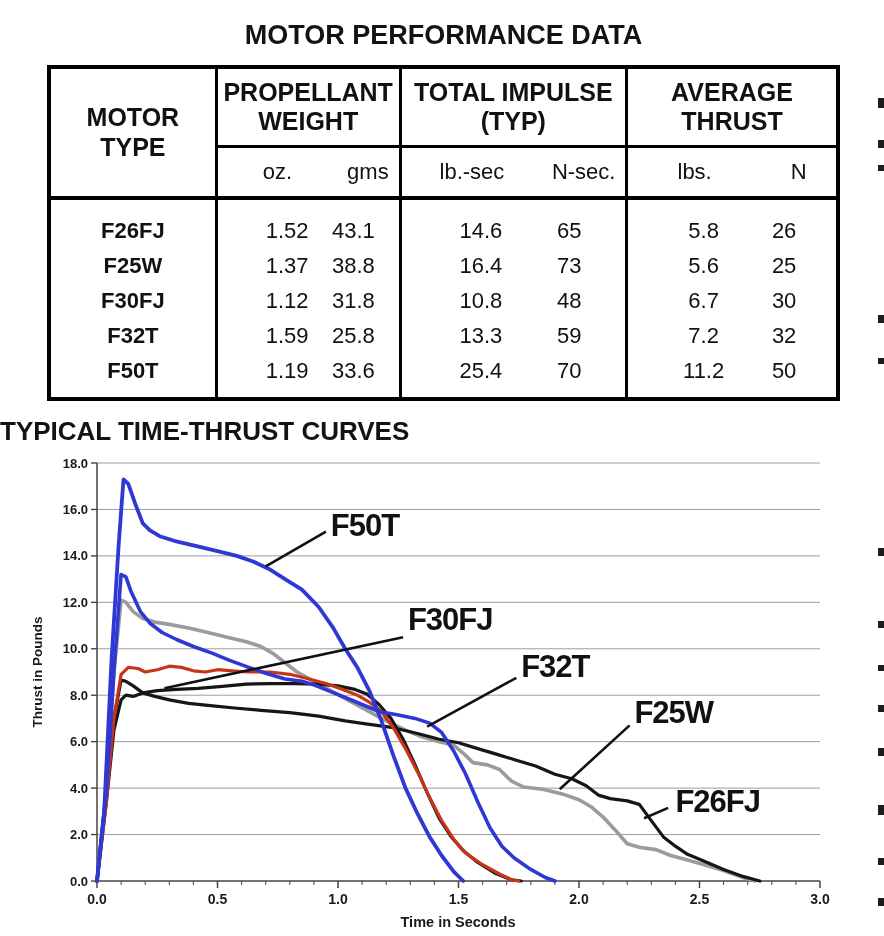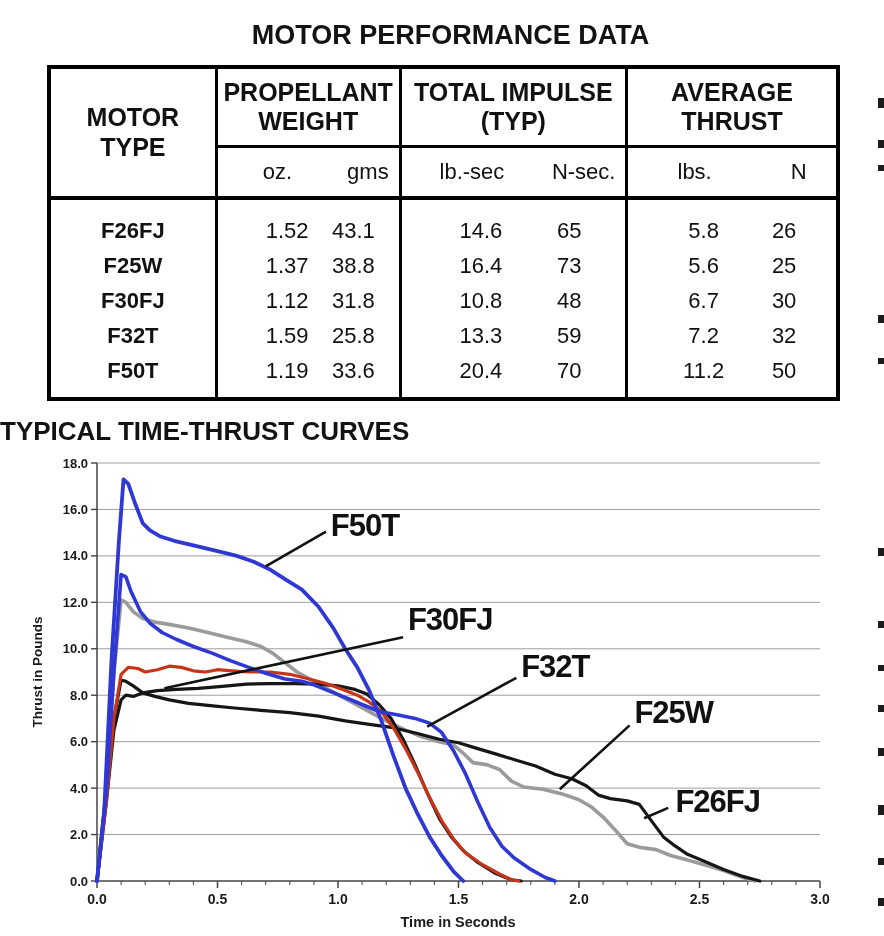--- a/index.html
+++ b/index.html
@@ -1,21 +1,21 @@
 <!DOCTYPE html>
 <html><head>
 <meta charset="utf-8">
 <style>
   html,body{margin:0;padding:0;}
   body{
     width:884px;height:936px;position:relative;background:#ffffff;
     font-family:"Liberation Sans",sans-serif;color:#111;overflow:hidden;
   }
   .doc-title{
-    position:absolute;left:54px;top:20px;width:793px;text-align:center;
+    position:absolute;left:47px;top:20px;width:793px;text-align:center;
     font-size:27px;font-weight:bold;letter-spacing:0px;color:#131313;
   }
   table.perf{
     position:absolute;left:47px;top:65px;width:793px;height:330px;
     border-collapse:collapse;table-layout:fixed;border:4px solid #000;
   }
   table.perf td{text-align:center;vertical-align:middle;}
   .th-col1{
     border-right:3px solid #000;border-bottom:4px solid #000;
     font-weight:bold;font-size:25px;line-height:1.18;
@@ -103,21 +103,21 @@
         <td>25.8</td>
         <td class="gl">13.3</td>
         <td>59</td>
         <td class="gl">7.2</td>
         <td>32</td>
       </tr>
       <tr class="last">
         <td class="motor">F50T</td>
         <td class="gl">1.19</td>
         <td>33.6</td>
-        <td class="gl">20.4</td>
+        <td class="gl">25.4</td>
         <td>70</td>
         <td class="gl">11.2</td>
         <td>50</td>
       </tr>
     </tbody>
 </table>
 
 <div class="chart-title">TYPICAL TIME-THRUST CURVES</div>
 
 <svg id="chart" width="884" height="484" viewBox="0 452 884 484" xmlns="http://www.w3.org/2000/svg">

